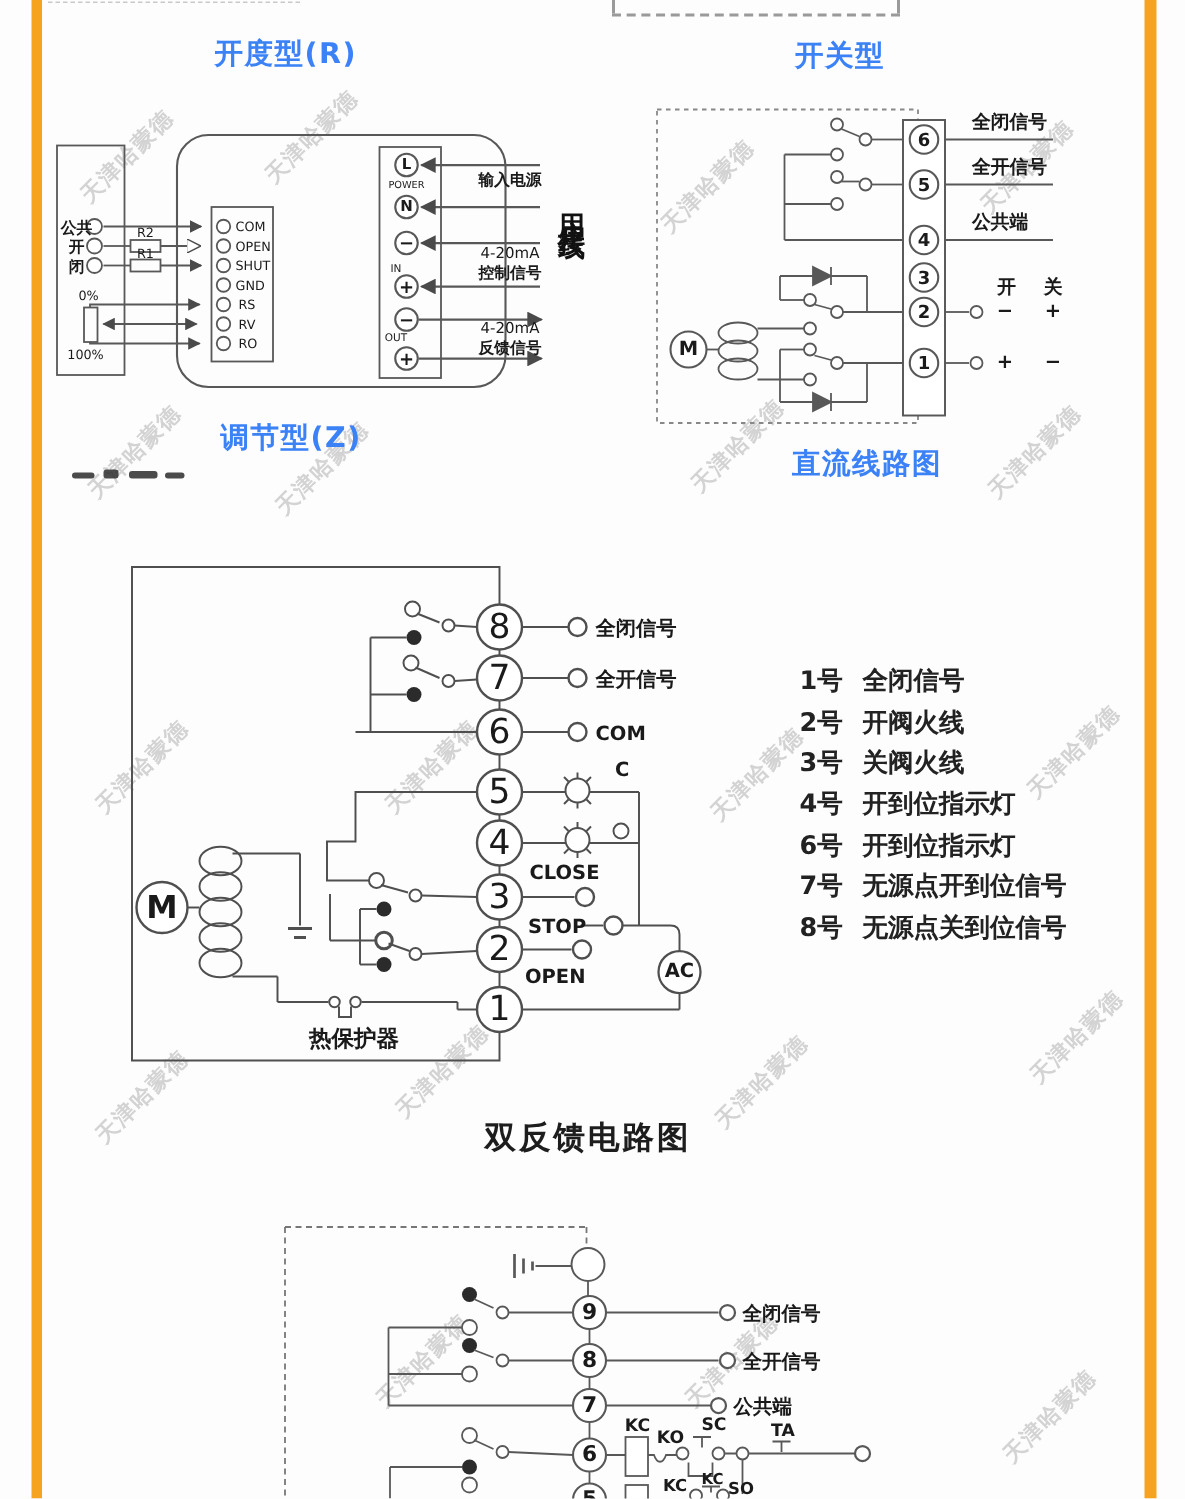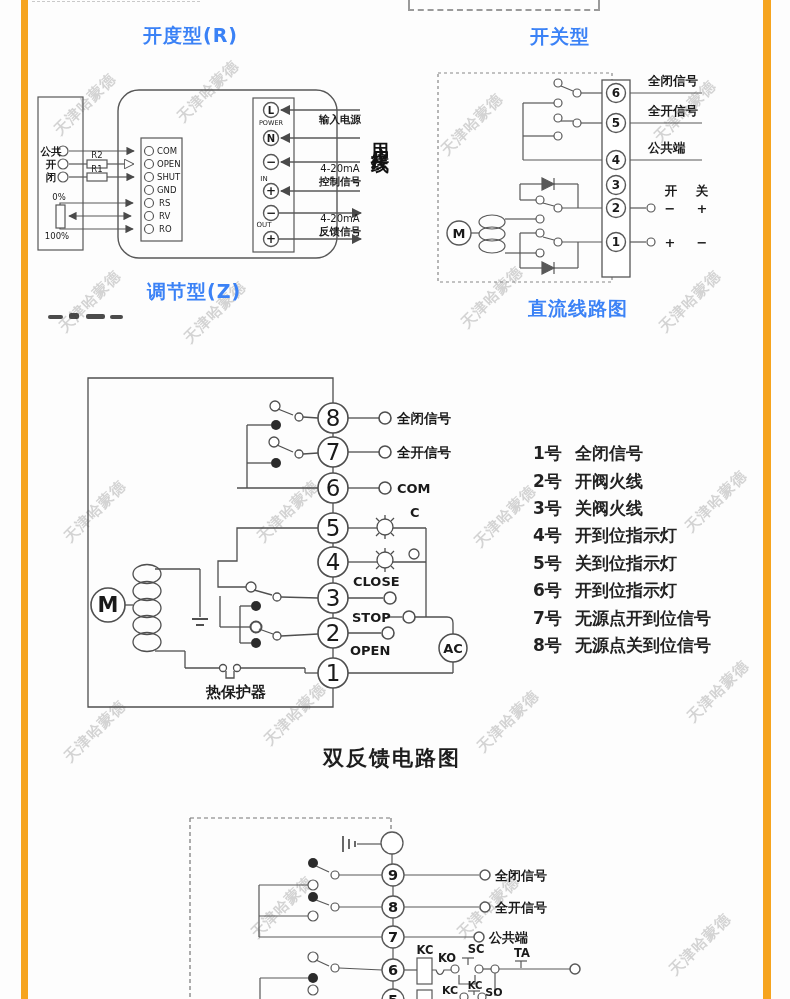--- a/index.html
+++ b/index.html
@@ -89,24 +89,20 @@
       <span class="legend-no">2号</span>
       <span>开阀火线</span>
     </div>
   <div class="legend-row">
       <span class="legend-no">3号</span>
       <span>关阀火线</span>
     </div>
   <div class="legend-row">
       <span class="legend-no">4号</span>
       <span>开到位指示灯</span>
-    </div>
-  <div class="legend-row">
-      <span class="legend-no">5号</span>
-      <span>关到位指示灯</span>
     </div>
   <div class="legend-row">
       <span class="legend-no">6号</span>
       <span>开到位指示灯</span>
     </div>
   <div class="legend-row">
       <span class="legend-no">7号</span>
       <span>无源点开到位信号</span>
     </div>
   <div class="legend-row">

